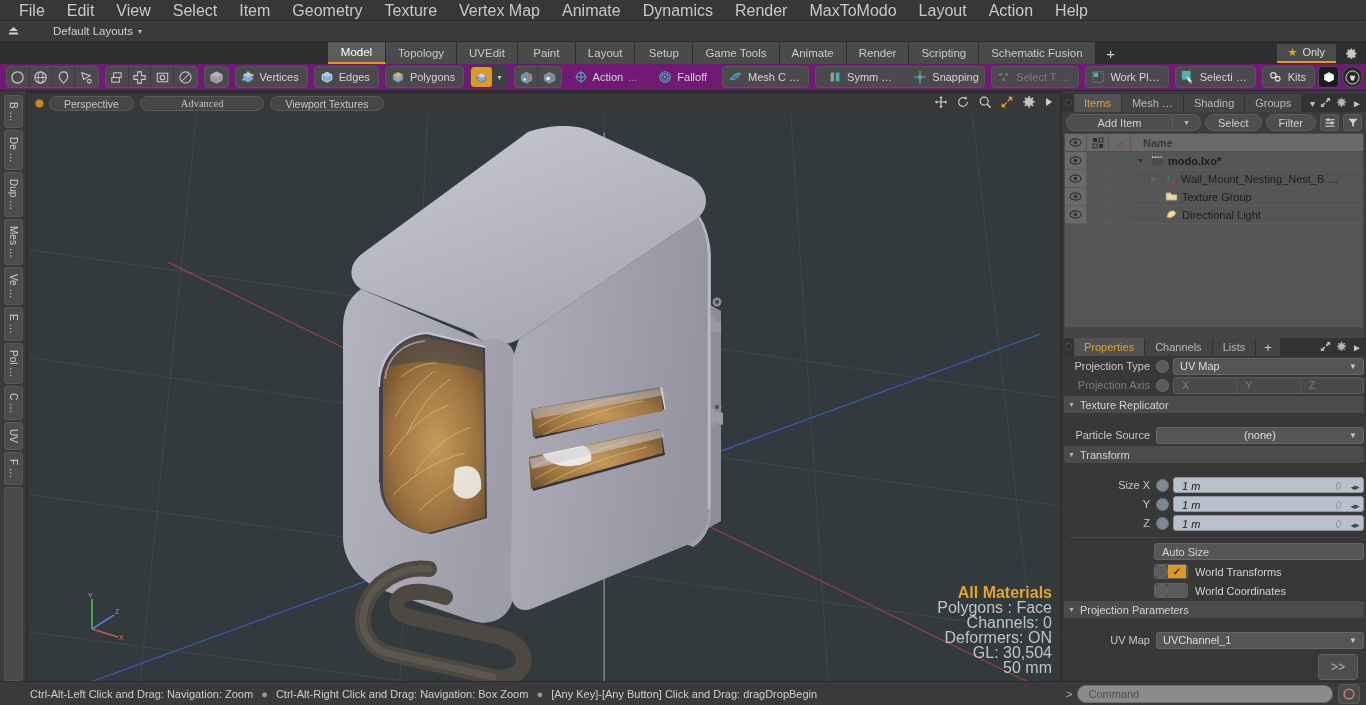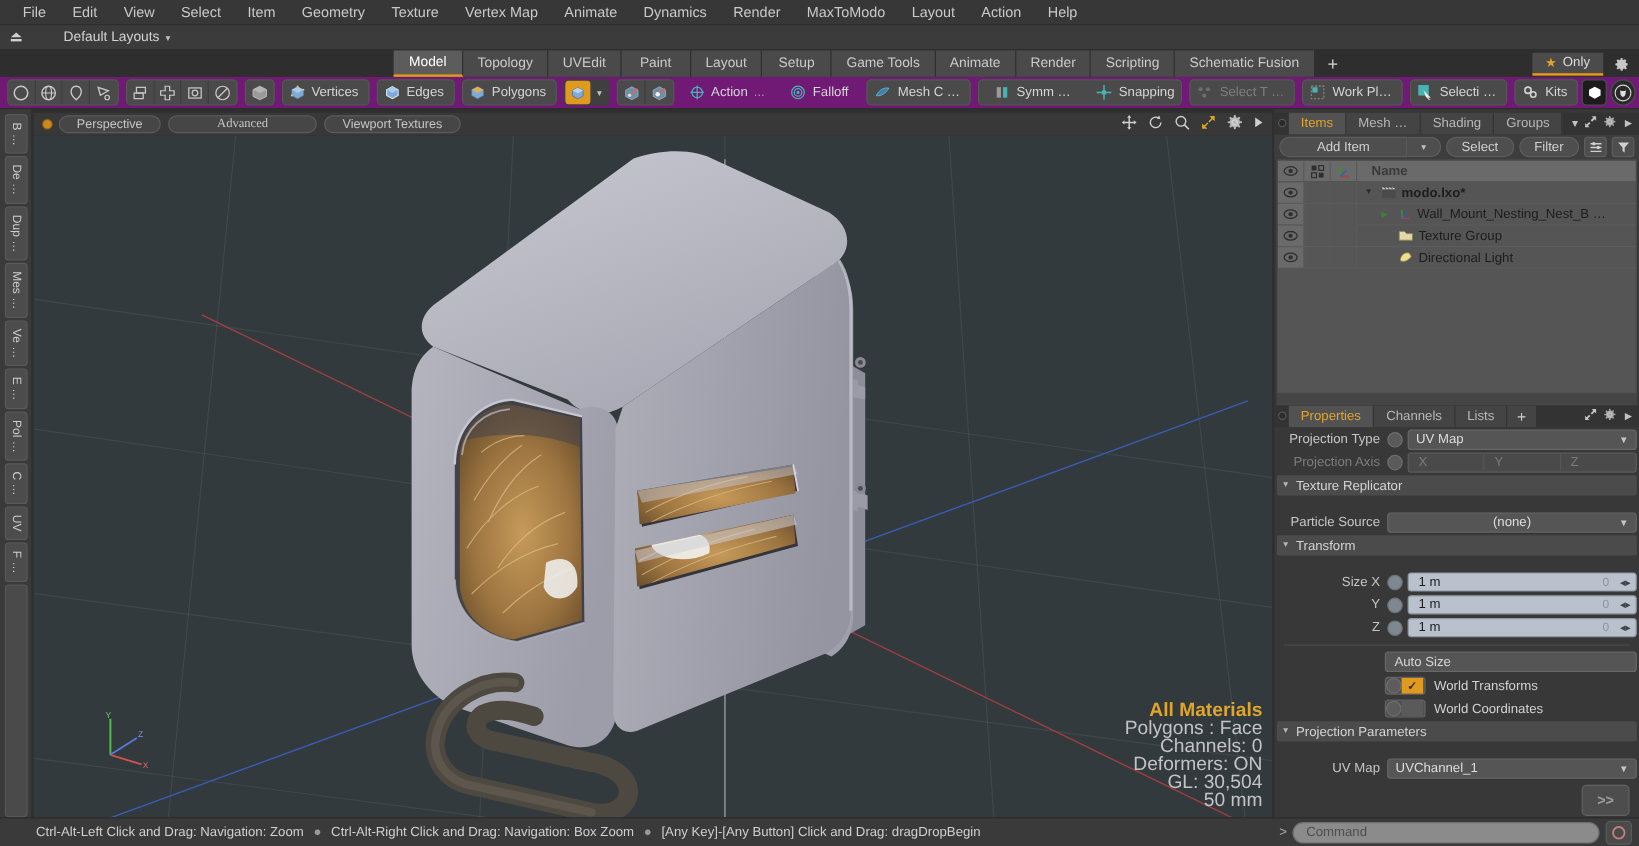--- a/index.html
+++ b/index.html
@@ -7,21 +7,21 @@
     width:1366px; height:705px; overflow:hidden;
     background:#2b2b2b;
     font-family:"Liberation Sans", sans-serif;
     font-size:11px; color:#c8c8c8;
     -webkit-font-smoothing:antialiased;
   }
   .app{ position:relative; width:1366px; height:705px; background:#343434; display:flex; flex-direction:column; }
 
   
   .menubar{ height:21px; background:#373737; display:flex; align-items:center; padding-left:8px; flex:0 0 auto; border-bottom:1px solid #2c2c2c;}
-  .menubar .mi{ padding:0 11px; line-height:21px; font-size:12px; color:#c9c9c9; cursor:default; }
+  .menubar .mi{ padding:0 11px; line-height:21px; font-size:16px; color:#c9c9c9; cursor:default; }
 
   
   .layoutbar{ height:21px; background:#3b3b3b; display:flex; align-items:stretch; flex:0 0 auto; border-bottom:1px solid #2c2c2c;gap:21px;}
   .lb-arrow{ width:26px; display:flex; align-items:center; justify-content:center; color:#cfcfcf; font-size:11px;}
   .lb-name{ display:flex; align-items:center; padding:0 6px; font-size:11.5px; color:#d2d2d2; }
   .lb-caret{ margin-left:5px; font-size:8px; color:#bdbdbd; }
   .lb-spacer{ flex:1; }
 
   
   .tabbar{ height:22px; background:#2e2e2e; display:flex; align-items:stretch; flex:0 0 auto; padding-left:328px; position:relative;}
@@ -116,22 +116,22 @@
   .pselect .car{ position:absolute; right:6px; font-size:8px; color:#c5c5c5;}
   .axisrow{ flex:1; display:flex; background:#4a4a4a; border:1px solid #5c5c5c; border-radius:3px; height:17px;}
   .axisrow div{ flex:1; display:flex; align-items:center; padding-left:8px; font-size:11px; color:#7a7a7a; border-right:1px solid #565656;}
   .axisrow div:last-child{ border-right:none;}
 
   .section{ height:17px; display:flex; align-items:center; gap:5px; margin:2px 2px 13px 2px; padding-left:4px;
             background:#4b4b4b; border-radius:2px; font-size:11px; color:#d3d3d3;}
   .section .tri{ font-size:7px; color:#b4b4b4;}
   .divider{ height:1px; background:#4a4a4a; margin:5px 8px;}
 
-  .numfield{ flex:1; display:flex; align-items:center; background:#b9c2cc; border:1px solid #8f98a2; border-radius:3px; height:16px;
-             position:relative; padding-left:8px; font-size:11px; color:#1c1c1c;}
+  .numfield{ flex:1; display:flex; align-items:flex-end; background:#b9c2cc; border:1px solid #8f98a2; border-radius:3px; height:16px;
+             position:relative; padding-left:8px; font-size:11px; color:#1c1c1c;font-style:italic;}
   .numfield .zero{ position:absolute; right:22px; color:#8b949e; font-size:10px;}
   .numfield .spin{ position:absolute; right:4px; color:#3d444b; font-size:9px;}
   .numknob{ width:13px;height:13px;border-radius:50%;background:#7f8890;border:1px solid #6c747b;flex:0 0 auto;}
 
   .wideBtn{ margin:3px 2px 3px 92px; background:#555; border:1px solid #676767; border-radius:3px; height:17px;
             display:flex; align-items:center; padding-left:7px; font-size:11px; color:#d5d5d5;}
   .chkrow{ display:flex; align-items:center; margin:2px 2px 2px 92px; gap:7px; height:17px;}
   .chkbox{ width:34px;height:15px; background:#4e4e4e; border:1px solid #636363; border-radius:3px; display:flex; align-items:center;}
   .chkbox .knob{ width:13px;height:13px;border-radius:50%;background:#5c5c5c;border:1px solid #6d6d6d; margin-left:0px;}
   .chkbox .tick{ width:18px;height:13px; background:#e09a20; display:flex;align-items:center;justify-content:center; color:#3a2a06; font-size:10px; font-weight:bold;}

